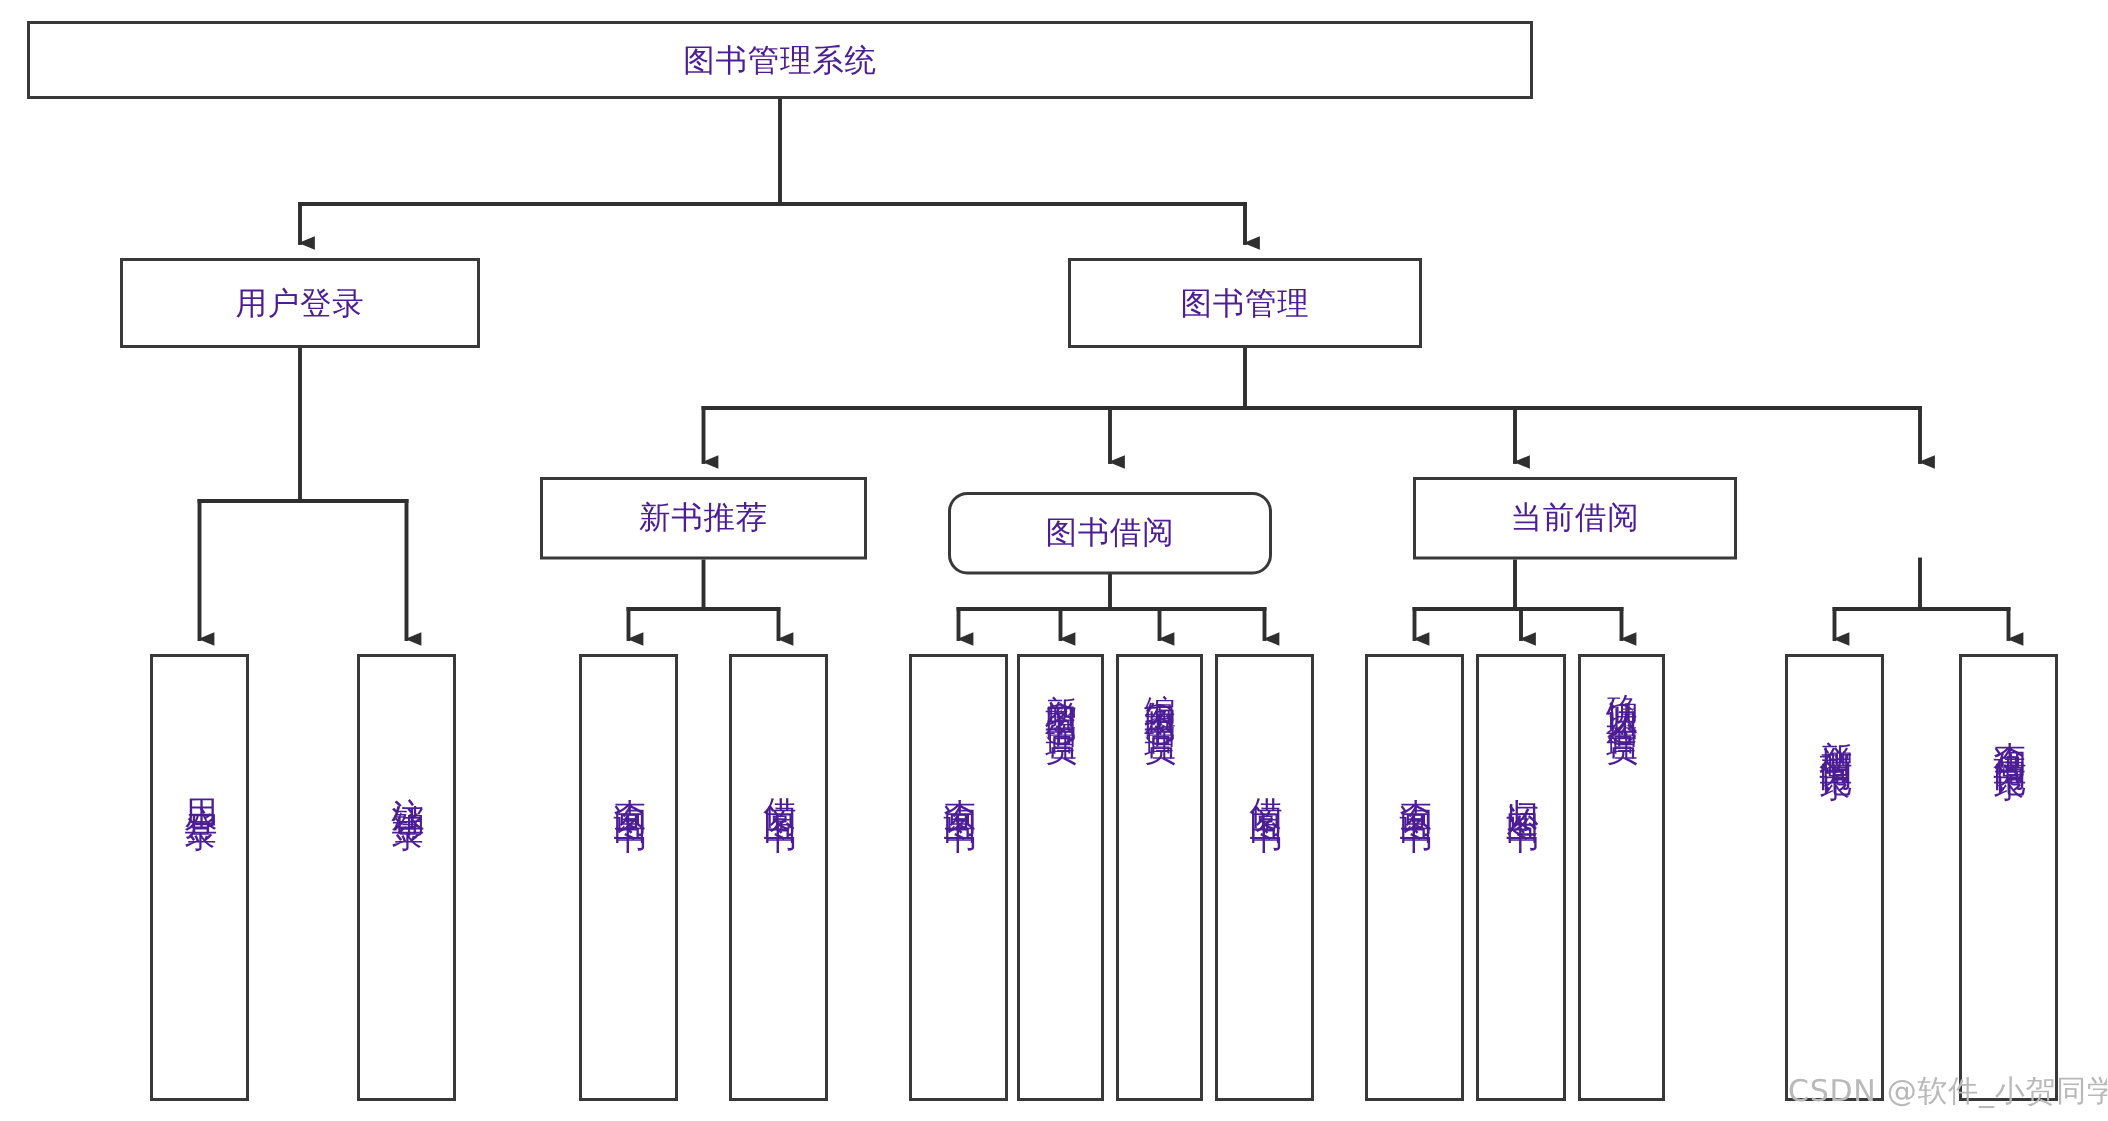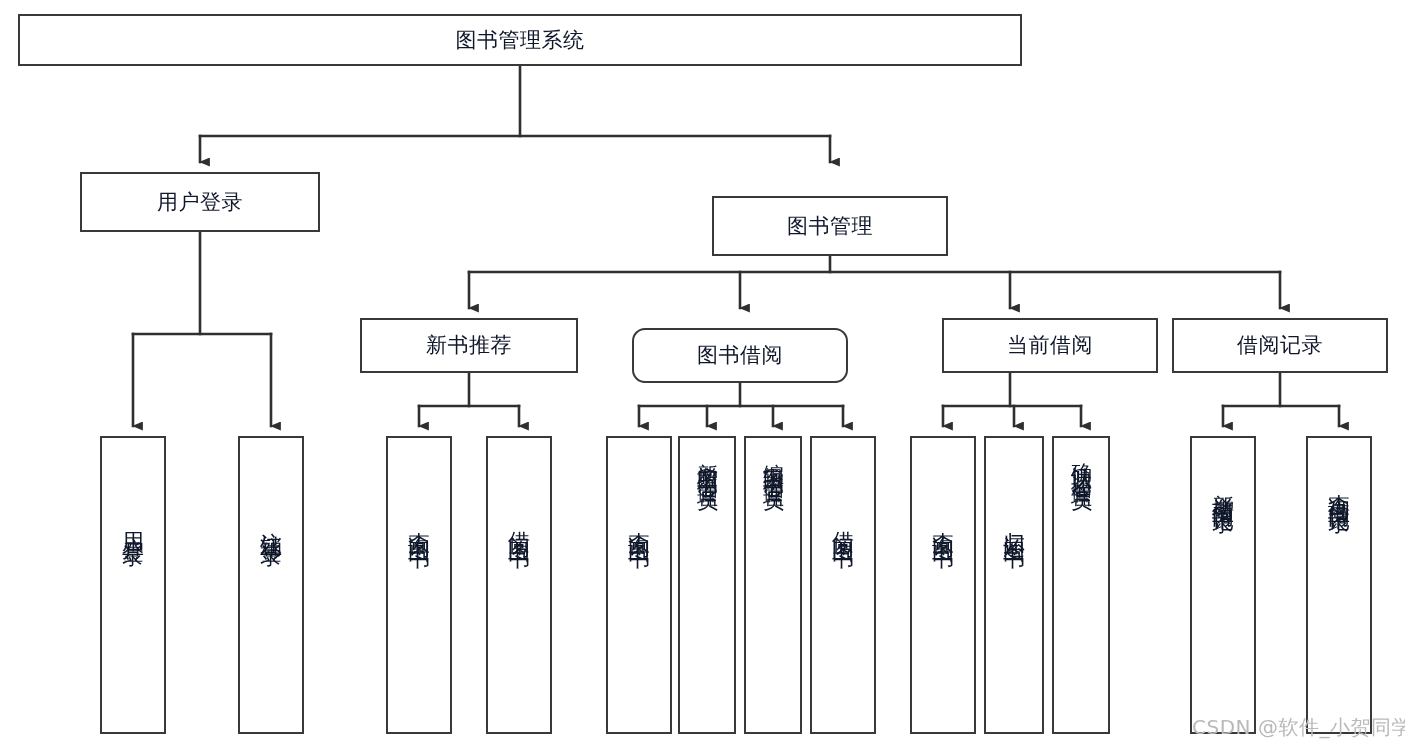--- a/index.html
+++ b/index.html
@@ -29,21 +29,21 @@
     position: absolute;
     box-sizing: border-box;
     border: 2px solid #393939;
     background: #ffffff;
     display: flex;
     align-items: center;
     justify-content: center;
     color: #2b2b2b;
   }
   .node .lbl {
-    color: #0f172a;
+    color: #4c1d95;
     line-height: 1.18;
     letter-spacing: 0.5px;
     text-align: right;
   }
   .node.horiz .lbl {
     font-size: 21px;
     white-space: nowrap;
   }
   .node.vert {
     align-items: flex-start;
@@ -121,35 +121,32 @@
     </g>
   </svg>
 
   <div class="node horiz" style="left:18px; top:14px; width:1004px; height:52px;">
     <span class="lbl">图书管理系统</span>
   </div>
 
   <div class="node horiz" style="left:80px; top:172px; width:240px; height:60px;">
     <span class="lbl">用户登录</span>
   </div>
-  <div class="node horiz" style="left:712px; top:172px; width:236px; height:60px;margin-top:24px;">
+  <div class="node horiz" style="left:712px; top:172px; width:236px; height:60px;">
     <span class="lbl">图书管理</span>
   </div>
 
   <div class="node horiz" style="left:360px; top:318px; width:218px; height:55px;font-family:Liberation Serif, serif;">
     <span class="lbl">新书推荐</span>
   </div>
   <div class="node horiz" style="left:632px; top:328px; width:216px; height:55px;border-radius:13px;">
     <span class="lbl">图书借阅</span>
   </div>
   <div class="node horiz" style="left:942px; top:318px; width:216px; height:55px;">
     <span class="lbl">当前借阅</span>
-  </div>
-  <div class="node horiz" style="left:1172px; top:318px; width:216px; height:55px;">
-    <span class="lbl">借阅记录</span>
   </div>
 
   <div class="node vert" style="left:100px; top:436px; width:66px; height:298px; padding-top:76px;">
     <span class="lbl">用户登录</span>
   </div>
   <div class="node vert" style="left:238px; top:436px; width:66px; height:298px; padding-top:76px;">
     <span class="lbl">注销登录</span>
   </div>
 
   <div class="node vert" style="left:386px; top:436px; width:66px; height:298px; padding-top:76px;">

